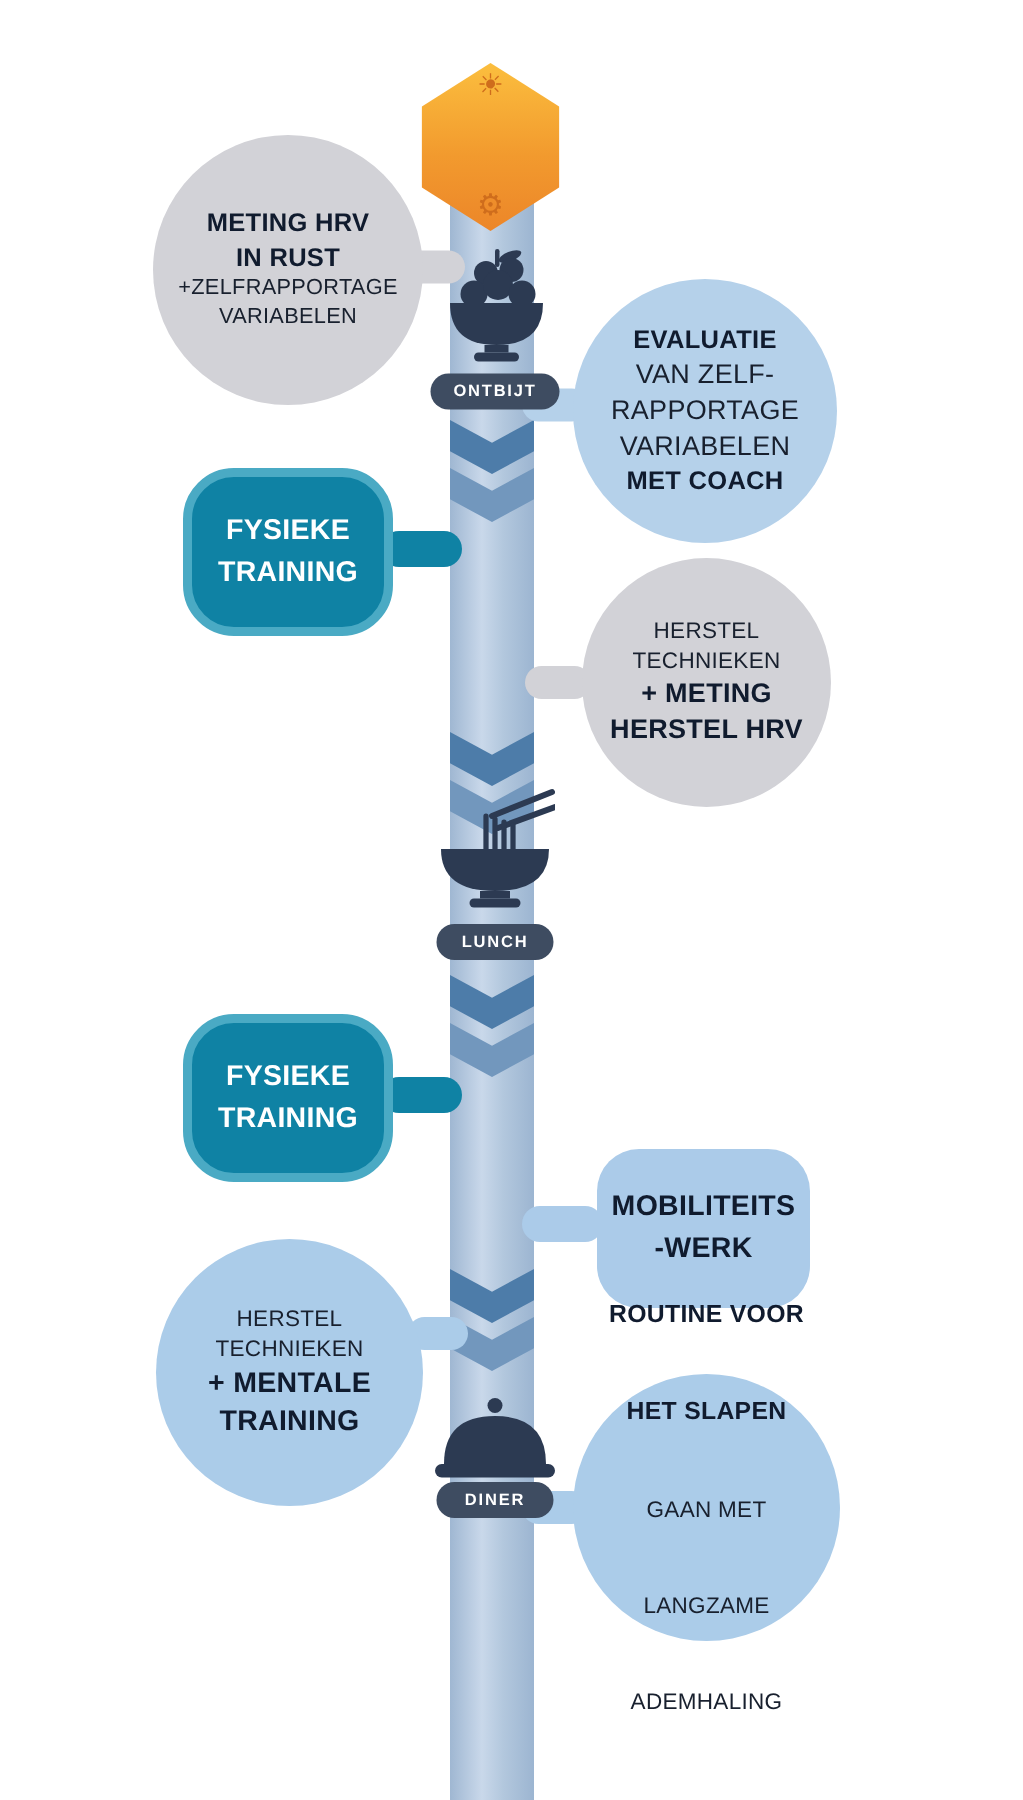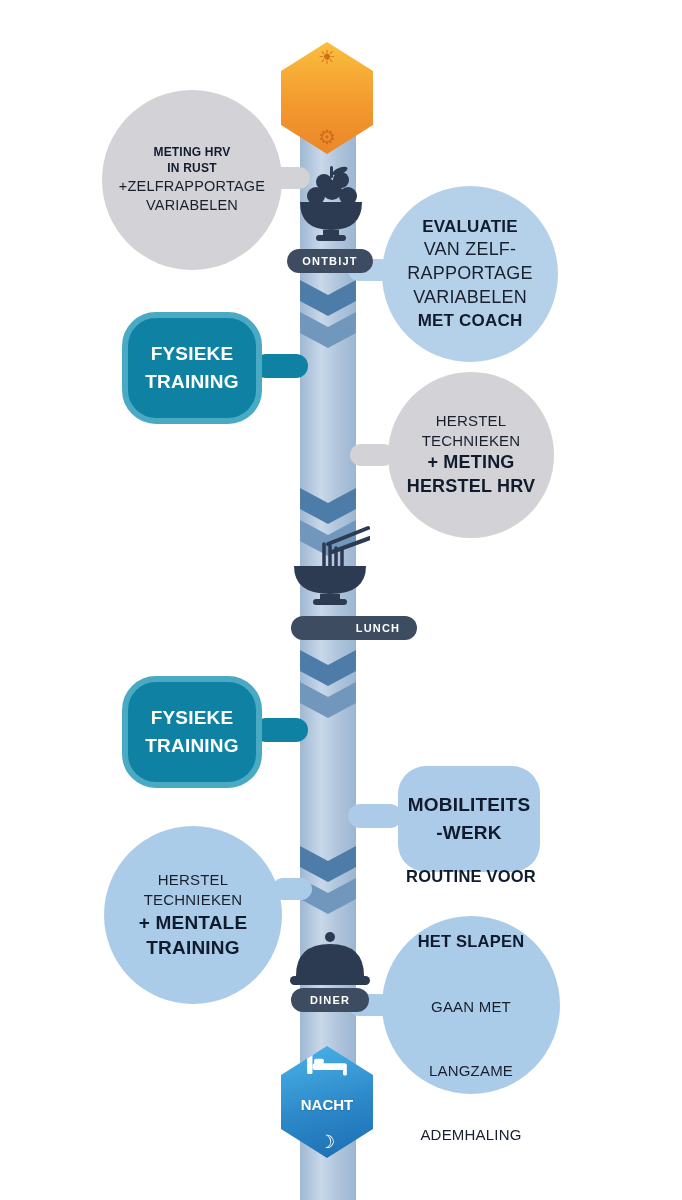--- a/index.html
+++ b/index.html
@@ -33,21 +33,21 @@
   
   .bubble,.card{
     position:absolute;display:flex;flex-direction:column;align-items:center;
     justify-content:center;text-align:center;z-index:3;line-height:1.32;
     box-sizing:border-box;
   }
   .bubble{border-radius:50%;}
   .b{font-weight:700;color:#101b2e;display:block;letter-spacing:.2px;}
   .r{font-weight:400;color:#18202e;display:block;letter-spacing:.2px;}
   #c1{left:102px;top:90px;width:180px;height:180px;background:#d2d2d7;}
-  #c1 .b{font-size:12px}#c1 .r{font-size:14.5px}
+  #c1 .b{font-size:17px}#c1 .r{font-size:14.5px}
   #c2{left:382px;top:186px;width:176px;height:176px;background:#b5d1ea;}
   #c2 .b{font-size:17px}#c2 .r{font-size:18px}
   #c3{left:388px;top:372px;width:166px;height:166px;background:#d2d2d7;}
   #c3 .b{font-size:18px}#c3 .r{font-size:15px}
   #c4{left:104px;top:826px;width:178px;height:178px;background:#abcce9;}
   #c4 .b{font-size:19px}#c4 .r{font-size:15px}
   #c5{left:382px;top:916px;width:178px;height:178px;background:#abcce9;gap:44px;}
   #c5 .b{font-size:16.5px}#c5 .r{font-size:15px}
   .teal-card{
     background:#0f82a4;border:6px solid #4aaac4;border-radius:34px;
@@ -57,21 +57,21 @@
   #sq2{left:122px;top:676px;width:140px;height:112px;}
   #sq3{left:398px;top:766px;width:142px;height:106px;background:#abcbe9;border-radius:28px;align-items:center;}
   #sq3 .b{font-size:19px;line-height:1.5;}
   
   .pill{
     position:absolute;z-index:4;display:flex;align-items:center;justify-content:center;
     background:#3e4c61;color:#ffffff;border-radius:12px;font-size:11px;font-weight:700;
     letter-spacing:1.2px;
   }
   #p1{left:287px;top:249px;width:86px;height:24px;}
-  #p2{left:291px;top:616px;width:78px;height:24px;padding-left:48px;}
+  #p2{left:291px;top:616px;width:78px;height:24px;}
   #p3{left:291px;top:988px;width:78px;height:24px;}
   .meal-icon{position:absolute;z-index:4;}
   #m1{left:294px;top:162px;width:74px;height:86px;}
   #m2{left:290px;top:522px;width:80px;height:94px;}
   #m3{left:288px;top:930px;width:84px;height:58px;}
   .meal-icon svg{display:block;width:100%;height:100%;}
   
   .hex{
     position:absolute;width:92px;height:112px;z-index:5;box-sizing:border-box;
     clip-path:polygon(50% 0,100% 26%,100% 74%,50% 100%,0 74%,0 26%);
@@ -213,28 +213,14 @@
   </div>
 
   <div id="c5" class="bubble">
     <span class="b">ROUTINE VOOR</span>
     <span class="b">HET SLAPEN</span>
     <span class="r">GAAN MET</span>
     <span class="r">LANGZAME</span>
     <span class="r">ADEMHALING</span>
   </div>
 
-  <div id="hx2" class="hex">
-    <div class="bed-wrap">
-      <svg viewBox="0 0 56 34" xmlns="http://www.w3.org/2000/svg" fill="#ffffff">
-        <rect x="2" y="2" width="7" height="28" rx="2"></rect>
-        <rect x="11" y="10" width="13" height="7" rx="3"></rect>
-        <rect x="9" y="16" width="45" height="9" rx="3"></rect>
-        <rect x="49" y="23" width="5" height="9" rx="1.5"></rect>
-      </svg>
-    </div>
-    <div class="hex-label">
-      <span>NACHT</span>
-    </div>
-    <span class="glyph-white">☽</span>
-  </div>
 
 </div>
 
 </body></html>

